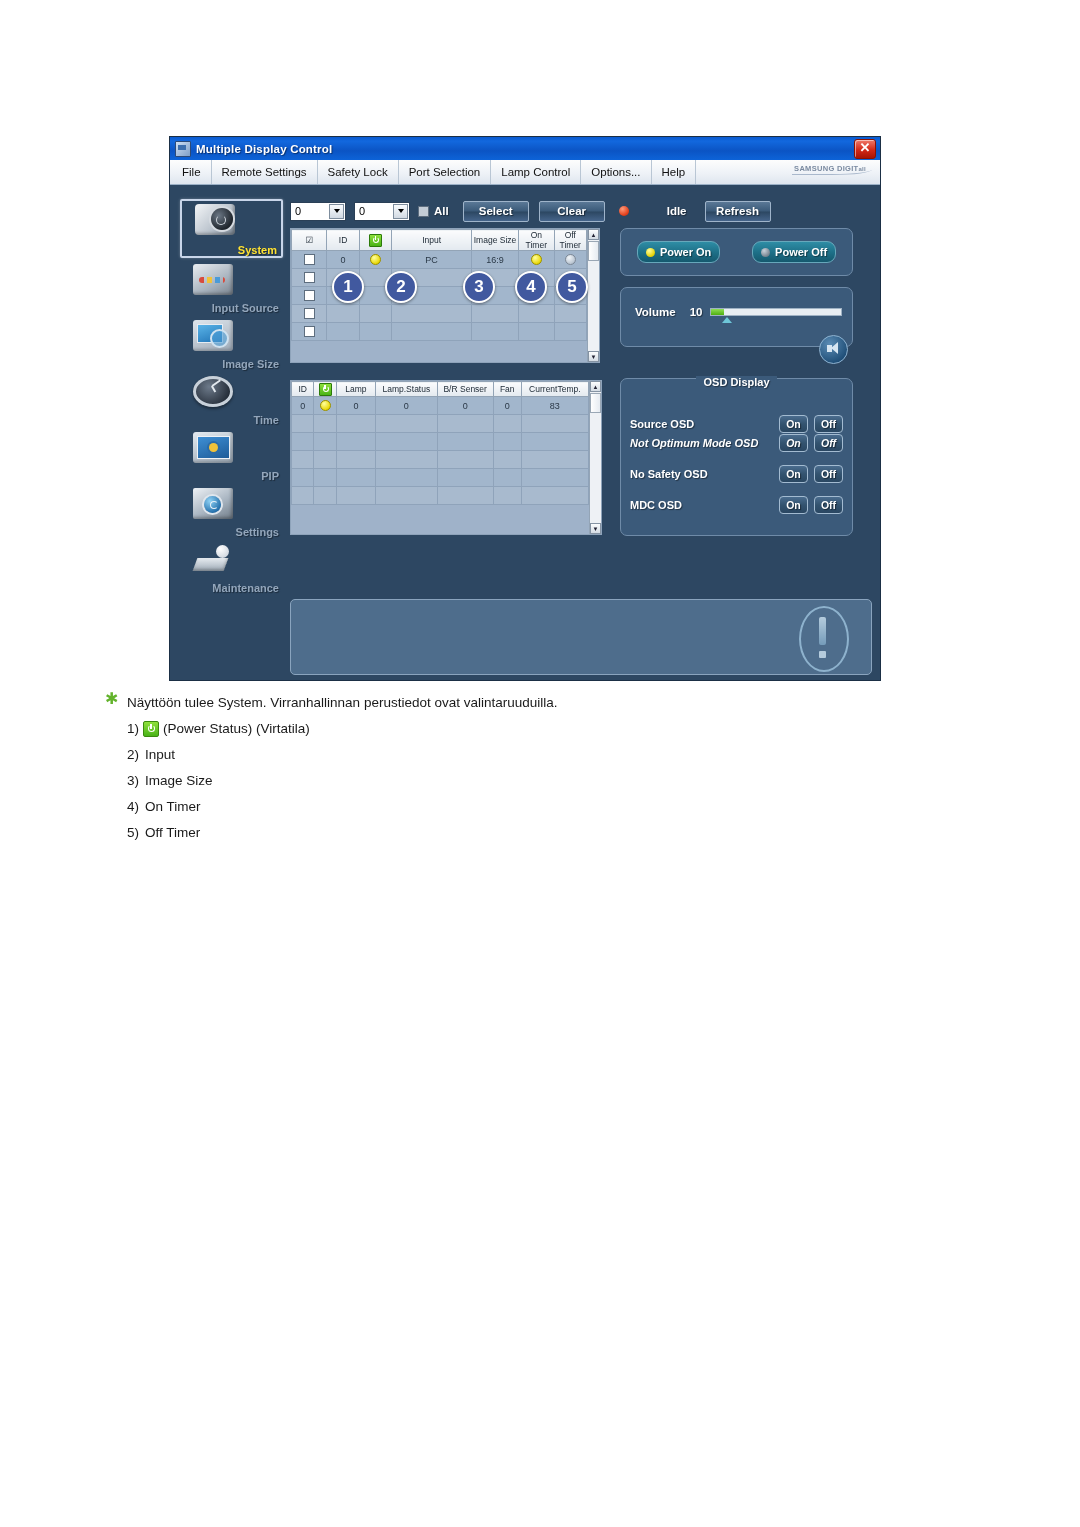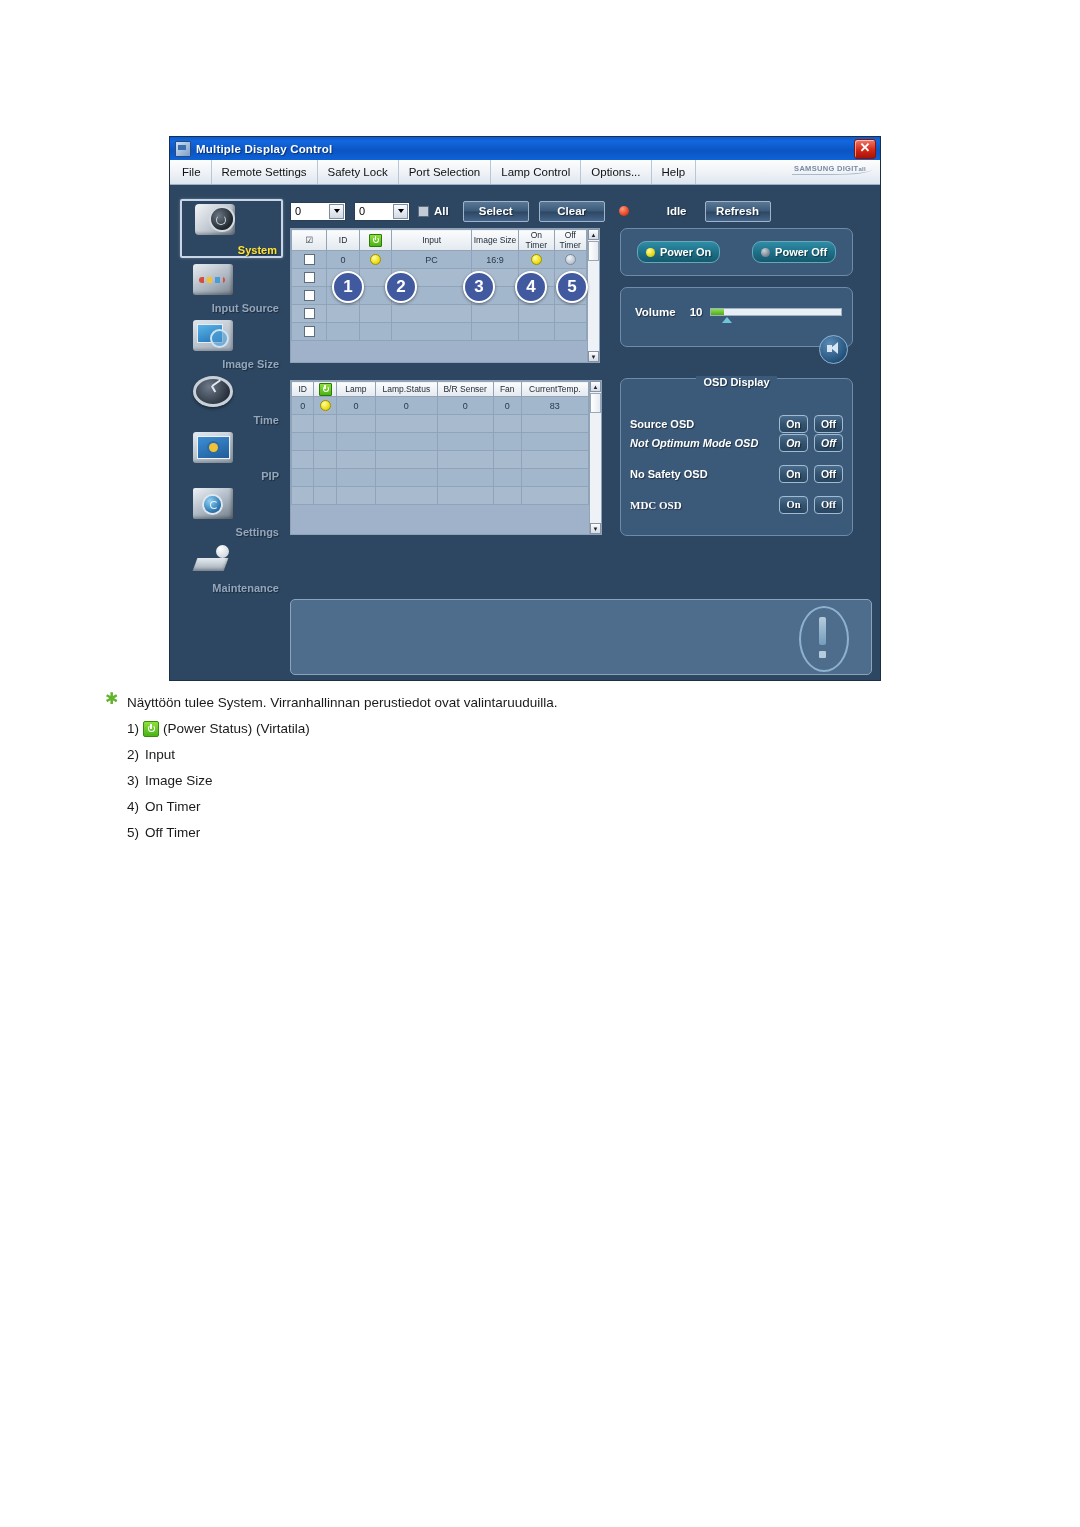--- a/index.html
+++ b/index.html
@@ -604,21 +604,21 @@
         <div class="osd-row" style="top:53px;font-style:italic;">
           <div class="osd-lab">Not Optimum Mode OSD</div>
           <div class="osd-btn">On</div>
           <div class="osd-btn">Off</div>
         </div>
         <div class="osd-row" style="top:84px;">
           <div class="osd-lab">No Safety OSD</div>
           <div class="osd-btn">On</div>
           <div class="osd-btn">Off</div>
         </div>
-        <div class="osd-row" style="top:115px;font-family:Liberation Serif, serif;">
+        <div class="osd-row" style="top:115px;">
           <div class="osd-lab">MDC OSD</div>
           <div class="osd-btn">On</div>
           <div class="osd-btn">Off</div>
         </div>
       </div>
 
     </div>
 
     <div class="statusbar">
       <div class="excl"></div>

